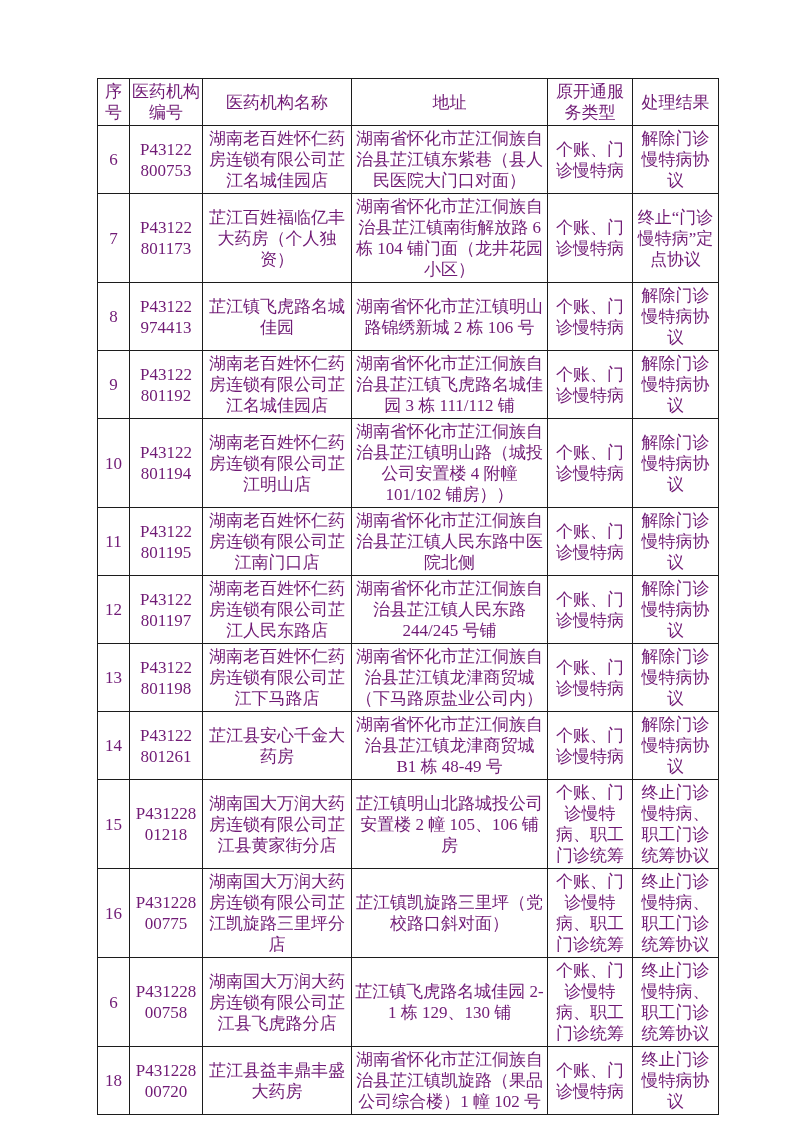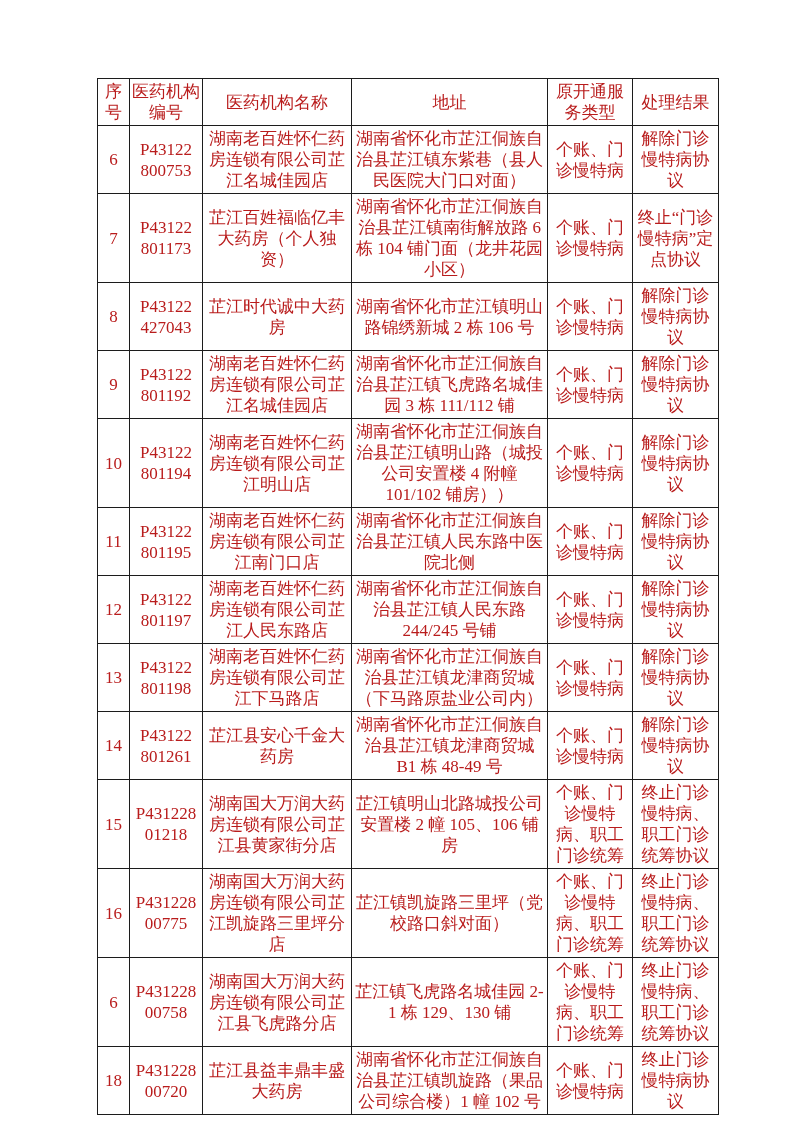--- a/index.html
+++ b/index.html
@@ -7,21 +7,21 @@
     padding: 0;
     background: #ffffff;
   }
   .page {
     position: relative;
     width: 793px;
     height: 1122px;
     background: #ffffff;
     overflow: hidden;
     font-family: "Liberation Serif", "DejaVu Serif", serif;
-    color: #b91c1c;
+    color: #701a75;
   }
   table.doc-table {
     position: absolute;
     left: 97px;
     top: 78px;
     width: 621px;
     border-collapse: collapse;
     table-layout: fixed;
   }
   table.doc-table th,
@@ -92,23 +92,23 @@
           </td>
           <td>芷江百姓福临亿丰大药房（个人独资）</td>
           <td>湖南省怀化市芷江侗族自治县芷江镇南街解放路 6 栋 104 铺门面（龙井花园小区）</td>
           <td>个账、门诊慢特病</td>
           <td>终止“门诊慢特病”定点协议</td>
         </tr>
         <tr>
           <td>8</td>
           <td>
             <span class="code-line">P43122</span>
-            <span class="code-line">427043</span>
-          </td>
-          <td>芷江时代诚中大药房</td>
+            <span class="code-line">974413</span>
+          </td>
+          <td>芷江镇飞虎路名城佳园</td>
           <td>湖南省怀化市芷江镇明山路锦绣新城 2 栋 106 号</td>
           <td>个账、门诊慢特病</td>
           <td>解除门诊慢特病协议</td>
         </tr>
         <tr>
           <td>9</td>
           <td>
             <span class="code-line">P43122</span>
             <span class="code-line">801192</span>
           </td>

